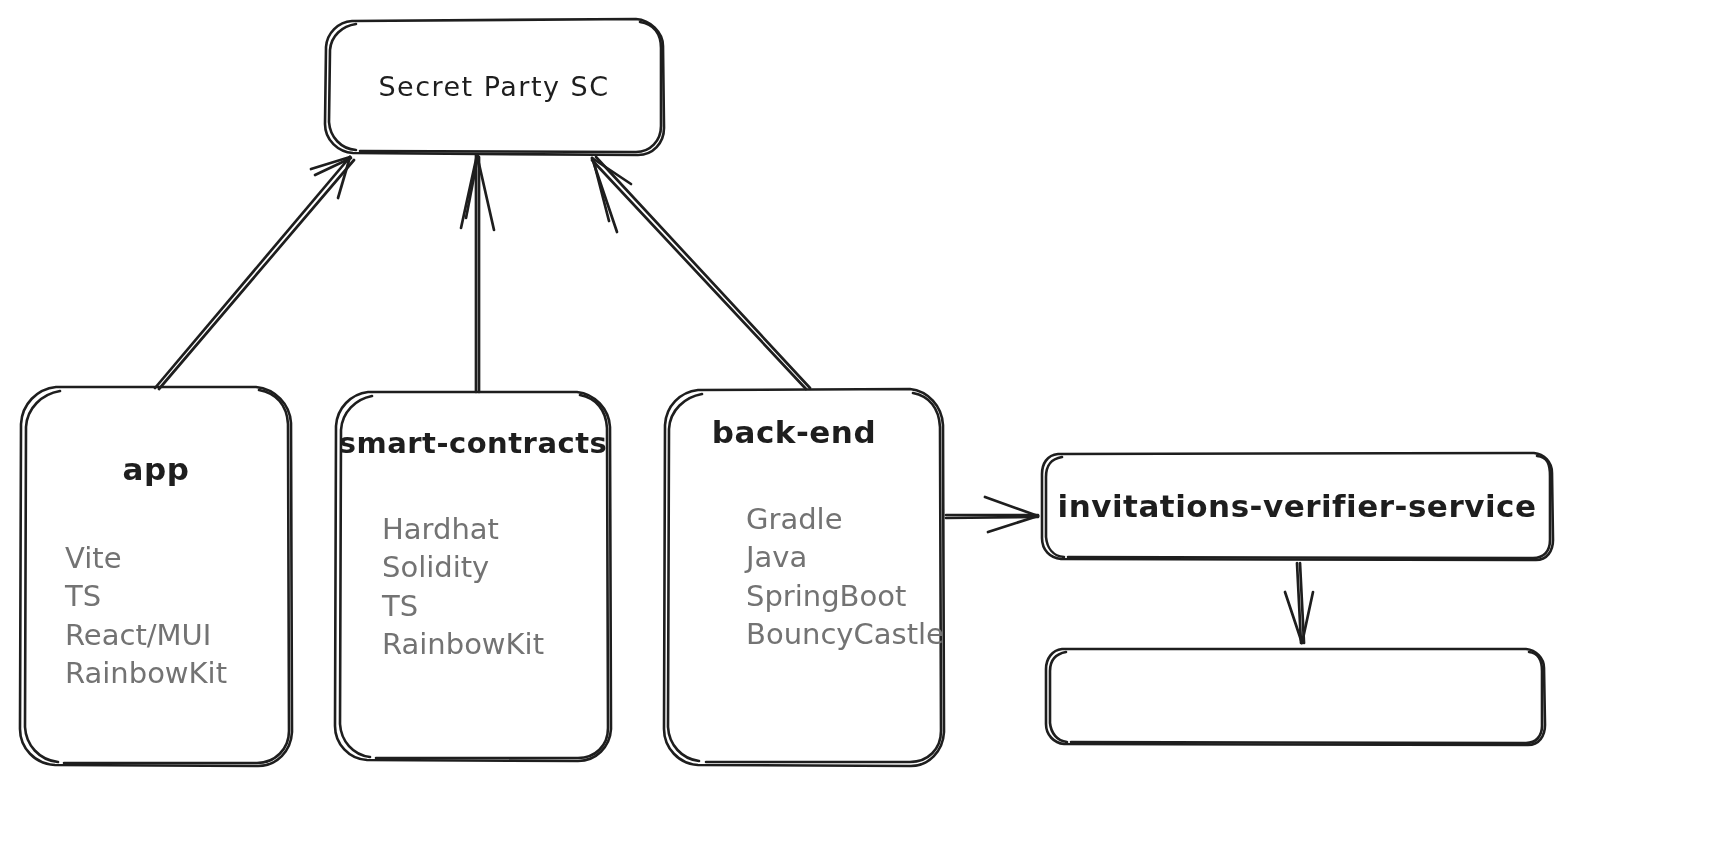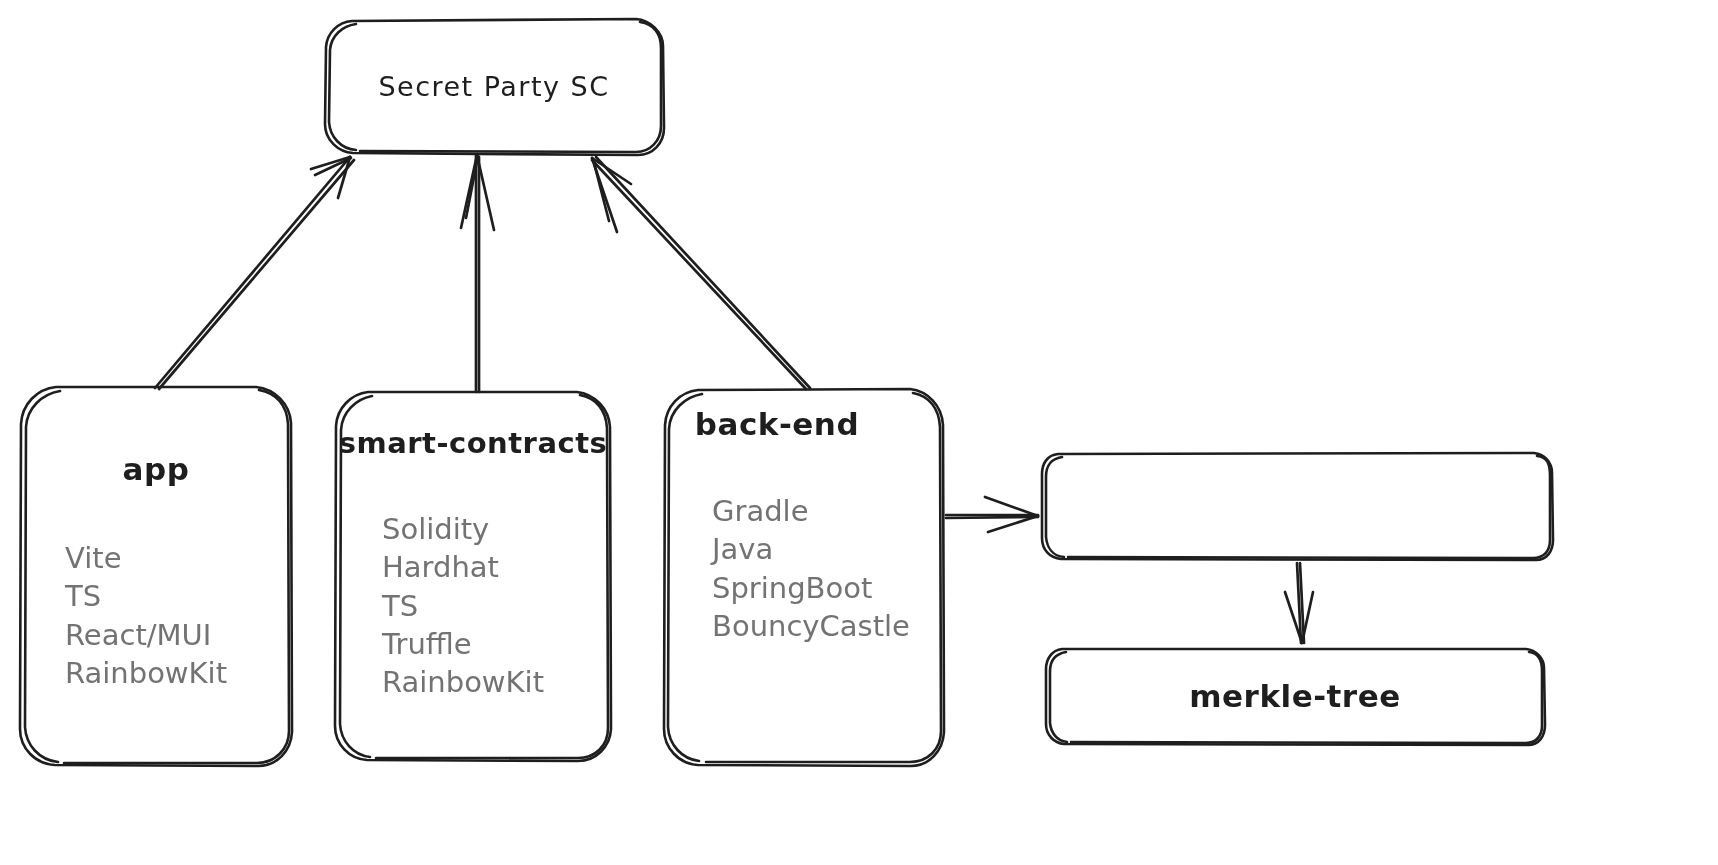--- a/index.html
+++ b/index.html
@@ -67,22 +67,23 @@
   #node-app .node-items { font-size: 29px; margin-top: 52px; align-self: flex-start; margin-left: 45px; }
 
   #node-sc {
     left: 334px; top: 390px; width: 278px; height: 288px;
     padding-top: 36px;
   }
   #node-sc .node-title { font-size: 29px; }
   #node-sc .node-items { font-size: 29px; margin-top: 50px; align-self: flex-start; margin-left: 48px; }
 
   #node-be {
-    left: 664px; top: 368px; width: 226px; height: 380px;
+    left: 664px; top: 376px; width: 226px; height: 380px;
     padding-top: 38px;
+    padding-left: 34px;
   }
   #node-be .node-title { font-size: 31px; }
   #node-be .node-items { font-size: 29px; margin-top: 50px; align-self: flex-start; margin-left: 48px; }
 
   #node-ivs {
     left: 1041px; top: 452px; width: 512px; height: 107px;
     justify-content: center;
   }
   #node-ivs .node-title { font-size: 31px; }
 
@@ -193,36 +194,35 @@
       <div>Vite</div>
       <div>TS</div>
       <div>React/MUI</div>
       <div>RainbowKit</div>
     </div>
   </div>
 
   <div class="node" id="node-sc">
     <div class="node-title">smart-contracts</div>
     <div class="node-items">
+      <div>Hardhat</div>
       <div>Solidity</div>
-      <div>Hardhat</div>
       <div>TS</div>
-      <div>Truffle</div>
       <div>RainbowKit</div>
     </div>
   </div>
 
   <div class="node" id="node-be">
     <div class="node-title">back-end</div>
     <div class="node-items">
       <div>Gradle</div>
       <div>Java</div>
       <div>SpringBoot</div>
       <div>BouncyCastle</div>
     </div>
   </div>
 
-
-  <div class="node" id="node-mt">
-    <div class="node-title">merkle-tree</div>
-  </div>
+  <div class="node" id="node-ivs">
+    <div class="node-title">invitations-verifier-service</div>
+  </div>
+
 
 </div>
 
 </body></html>

